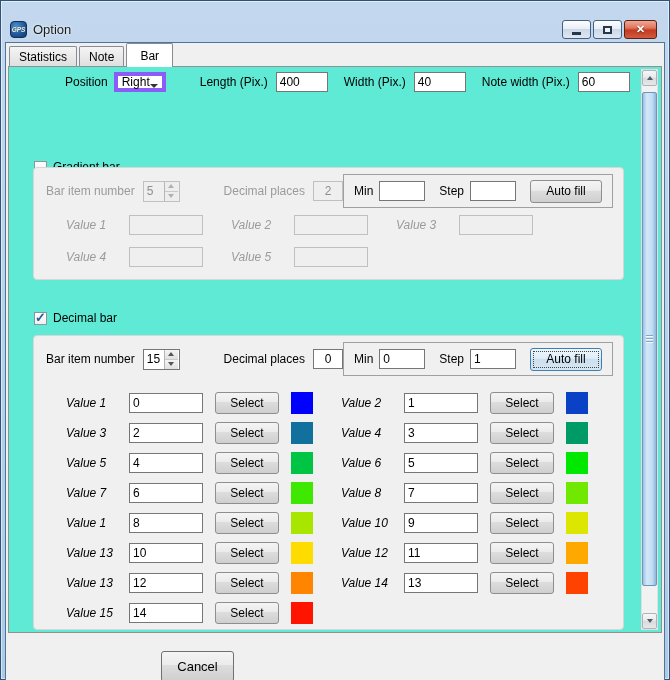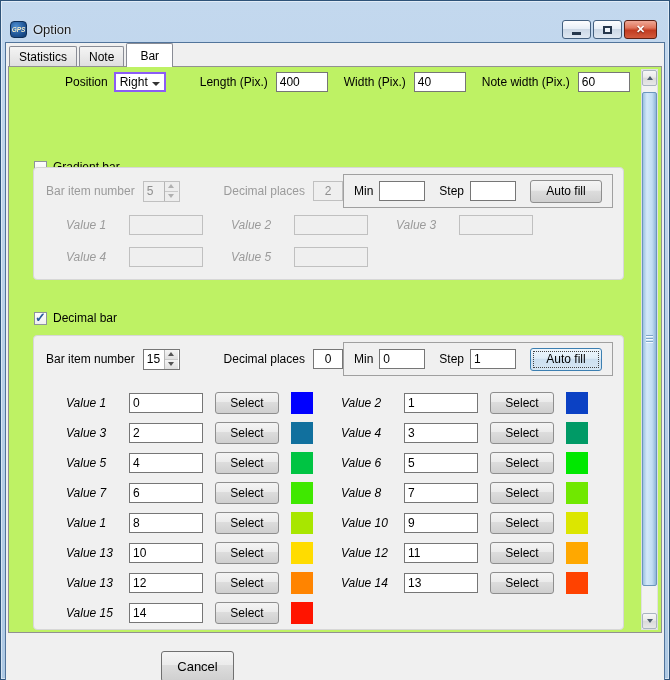--- a/index.html
+++ b/index.html
@@ -11,28 +11,28 @@
   .winbtns { position:absolute; right:8px; top:3px; display:flex; }
   .winbtn { width:29px; height:19px; border:1px solid #44607f; border-radius:3px; margin-left:2px; background:linear-gradient(#fdfdfe,#e8eff7 45%,#ccd8e6 50%,#dfe8f2); display:flex; align-items:center; justify-content:center; cursor:pointer; }
   .winbtn.close { width:33px; background:linear-gradient(#efa896,#e0765d 40%,#c23b20 55%,#d25b3d); border-color:#5c2014; }
   .glyph-min { width:9px; height:3px; background:#26374c; margin-top:8px; }
   .glyph-max { width:9px; height:8px; border:2px solid #26374c; background:#eef3f9; }
   .glyph-close { color:#fff; font-size:11px; font-weight:bold; text-shadow:0 1px 1px #6e1b0d; line-height:1; }
   .client { height:648px; background:#f0f0f0; border:1px solid #51749b; }
   .tabstrip { height:23px; display:flex; align-items:flex-end; padding-left:3px; position:relative; z-index:2; }
   .tab { font-size:12px; padding:3px 9px 2px 9px; border:1px solid #898c95; border-bottom:none; border-radius:2px 2px 0 0; background:linear-gradient(#f4f4f4,#ececec 40%,#dfdfdf); margin-right:2px; cursor:pointer; color:#000; }
   .tab.active { background:#fff; padding:5px 13px 4px 13px; position:relative; top:1px; }
-  .content-panel { position:relative; margin:0 2px; width:654px; height:567px; border:1px solid #919191; background:#bef264; z-index:1; }
+  .content-panel { position:relative; margin:0 2px; width:654px; height:567px; border:1px solid #919191; background:#5eead4; z-index:1; }
   .lbl { font-size:12px; color:#000; white-space:nowrap; }
   .lbl.dis { color:#9b9b9b; }
   .tb { height:20px; border:1px solid #767676; background:#fff; font-family:inherit; font-size:12px; padding:0 3px; color:#000; }
   .tb.center { text-align:center; }
   .tb.tb-dis { background:#efefef; border-color:#c0c0c0; color:#8f8f8f; }
   .toprow { position:absolute; left:0; top:4px; height:22px; display:flex; align-items:center; padding-left:56px; }
-  .dropdown { width:52px; height:20px; border:2px solid #8b5cf6; background:#fff; display:flex; align-items:center; font-size:12px; padding-left:4px; margin-left:6px; cursor:pointer; position:relative;text-align:center; }
+  .dropdown { width:52px; height:20px; border:4px solid #8b5cf6; background:#fff; display:flex; align-items:center; font-size:12px; padding-left:4px; margin-left:6px; cursor:pointer; position:relative;text-align:center; }
   .dd-arrow { position:absolute; right:4px; top:8px; width:0; height:0; border-left:4px solid transparent; border-right:4px solid transparent; border-top:4px solid #333; }
   .cbrow { position:absolute; display:flex; align-items:center; }
   .cb { width:13px; height:13px; border:1px solid #8e949c; background:linear-gradient(#fefefe,#f0f0f0); margin-right:6px; position:relative; cursor:pointer; flex:none; }
   .cb.checked::after { content:"✓"; position:absolute; left:0px; top:-3px; font-size:13px; font-weight:bold; color:#2a5d9c; }
   .groupbox { position:absolute; left:24px; width:591px; border:1px solid #d7d7d7; border-radius:4px; background:#f0f0f0; }
   .gb-header { display:flex; align-items:center; height:38px; margin-top:4px; padding-left:12px; }
   .spinner { display:flex; width:37px; height:21px; border:1px solid #767676; background:#fff; margin-left:8px; }
   .spinner .spin-text { width:20px; border:none; outline:none; font-size:12px; font-family:inherit; padding-left:3px; background:transparent; color:#000; }
   .spin-btns { width:14px; display:flex; flex-direction:column; border-left:1px solid #b5b5b5; }
   .spin-btn { flex:1; background:linear-gradient(#f4f4f4,#e0e0e0); display:flex; align-items:center; justify-content:center; cursor:pointer; }

